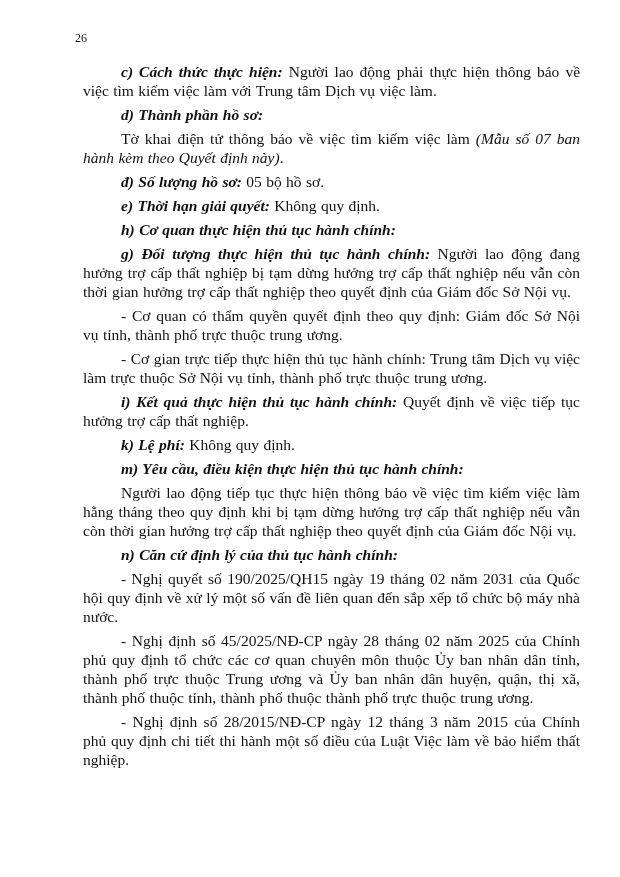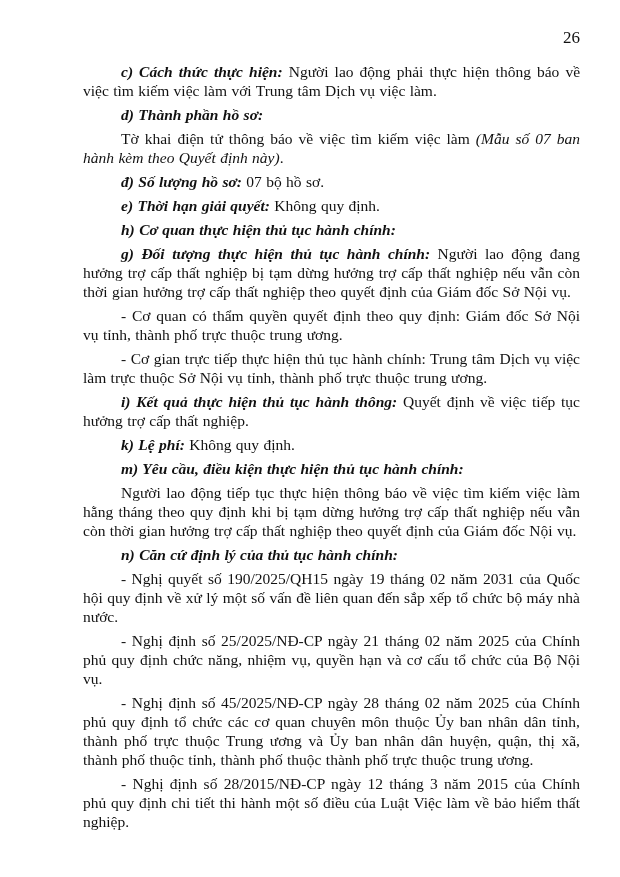--- a/index.html
+++ b/index.html
@@ -12,22 +12,22 @@
     width: 620px;
     height: 877px;
     background: #ffffff;
     color: #111111;
     font-family: "Liberation Serif", "DejaVu Serif", serif;
     box-sizing: border-box;
     padding: 30px 40px 0 75px;
     overflow: hidden;
   }
   .page-number {
-    text-align: right;
-    font-size: 17px;
+    text-align: left;
+    font-size: 12px;
     line-height: 16px;
     margin: 0 0 16px 0;
   }
   .doc-body p.para {
     margin: 5px 0 0 8px;
     font-size: 15.5px;
     line-height: 19px;
     text-align: justify;
     text-indent: 38px;
     word-spacing: 0.5px;
@@ -39,29 +39,28 @@
 </style>
 </head>
 <body>
 
 <div class="page">
   <div class="page-number">26</div>
   <div class="doc-body">
       <p class="para"><span class="bi">c) Cách thức thực hiện:</span><span class="r"> Người lao động phải thực hiện thông báo về việc tìm kiếm việc làm với Trung tâm Dịch vụ việc làm.</span></p>
       <p class="para"><span class="bi">d) Thành phần hồ sơ:</span></p>
       <p class="para"><span class="r">Tờ khai điện tử thông báo về việc tìm kiếm việc làm </span><span class="i">(Mẫu số 07 ban hành kèm theo Quyết định này)</span><span class="r">.</span></p>
-      <p class="para"><span class="bi">đ) Số lượng hồ sơ:</span><span class="r"> 07 bộ hồ sơ.</span></p>
+      <p class="para"><span class="bi">đ) Số lượng hồ sơ:</span><span class="r"> 05 bộ hồ sơ.</span></p>
       <p class="para"><span class="bi">e) Thời hạn giải quyết:</span><span class="r"> Không quy định.</span></p>
       <p class="para"><span class="bi">h) Cơ quan thực hiện thủ tục hành chính:</span></p>
       <p class="para"><span class="bi">g) Đối tượng thực hiện thủ tục hành chính:</span><span class="r"> Người lao động đang hưởng trợ cấp thất nghiệp bị tạm dừng hưởng trợ cấp thất nghiệp nếu vẫn còn thời gian hưởng trợ cấp thất nghiệp theo quyết định của Giám đốc Sở Nội vụ.</span></p>
       <p class="para"><span class="r">- Cơ quan có thẩm quyền quyết định theo quy định: Giám đốc Sở Nội vụ tỉnh, thành phố trực thuộc trung ương.</span></p>
       <p class="para"><span class="r">- Cơ gian trực tiếp thực hiện thủ tục hành chính: Trung tâm Dịch vụ việc làm trực thuộc Sở Nội vụ tỉnh, thành phố trực thuộc trung ương.</span></p>
-      <p class="para"><span class="bi">i) Kết quả thực hiện thủ tục hành thông:</span><span class="r"> Quyết định về việc tiếp tục hưởng trợ cấp thất nghiệp.</span></p>
+      <p class="para"><span class="bi">i) Kết quả thực hiện thủ tục hành chính:</span><span class="r"> Quyết định về việc tiếp tục hưởng trợ cấp thất nghiệp.</span></p>
       <p class="para"><span class="bi">k) Lệ phí:</span><span class="r"> Không quy định.</span></p>
       <p class="para"><span class="bi">m) Yêu cầu, điều kiện thực hiện thủ tục hành chính:</span></p>
       <p class="para"><span class="r">Người lao động tiếp tục thực hiện thông báo về việc tìm kiếm việc làm hằng tháng theo quy định khi bị tạm dừng hưởng trợ cấp thất nghiệp nếu vẫn còn thời gian hưởng trợ cấp thất nghiệp theo quyết định của Giám đốc Nội vụ.</span></p>
       <p class="para"><span class="bi">n) Căn cứ định lý của thủ tục hành chính:</span></p>
       <p class="para"><span class="r">- Nghị quyết số 190/2025/QH15 ngày 19 tháng 02 năm 2031 của Quốc hội quy định về xử lý một số vấn đề liên quan đến sắp xếp tổ chức bộ máy nhà nước.</span></p>
-      <p class="para"><span class="r">- Nghị định số 25/2025/NĐ-CP ngày 21 tháng 02 năm 2025 của Chính phủ quy định chức năng, nhiệm vụ, quyền hạn và cơ cấu tổ chức của Bộ Nội vụ.</span></p>
       <p class="para"><span class="r">- Nghị định số 45/2025/NĐ-CP ngày 28 tháng 02 năm 2025 của Chính phủ quy định tổ chức các cơ quan chuyên môn thuộc Ủy ban nhân dân tỉnh, thành phố trực thuộc Trung ương và Ủy ban nhân dân huyện, quận, thị xã, thành phố thuộc tỉnh, thành phố thuộc thành phố trực thuộc trung ương.</span></p>
       <p class="para"><span class="r">- Nghị định số 28/2015/NĐ-CP ngày 12 tháng 3 năm 2015 của Chính phủ quy định chi tiết thi hành một số điều của Luật Việc làm về bảo hiểm thất nghiệp.</span></p>
     </div>
 </div>
 
 </body></html>

